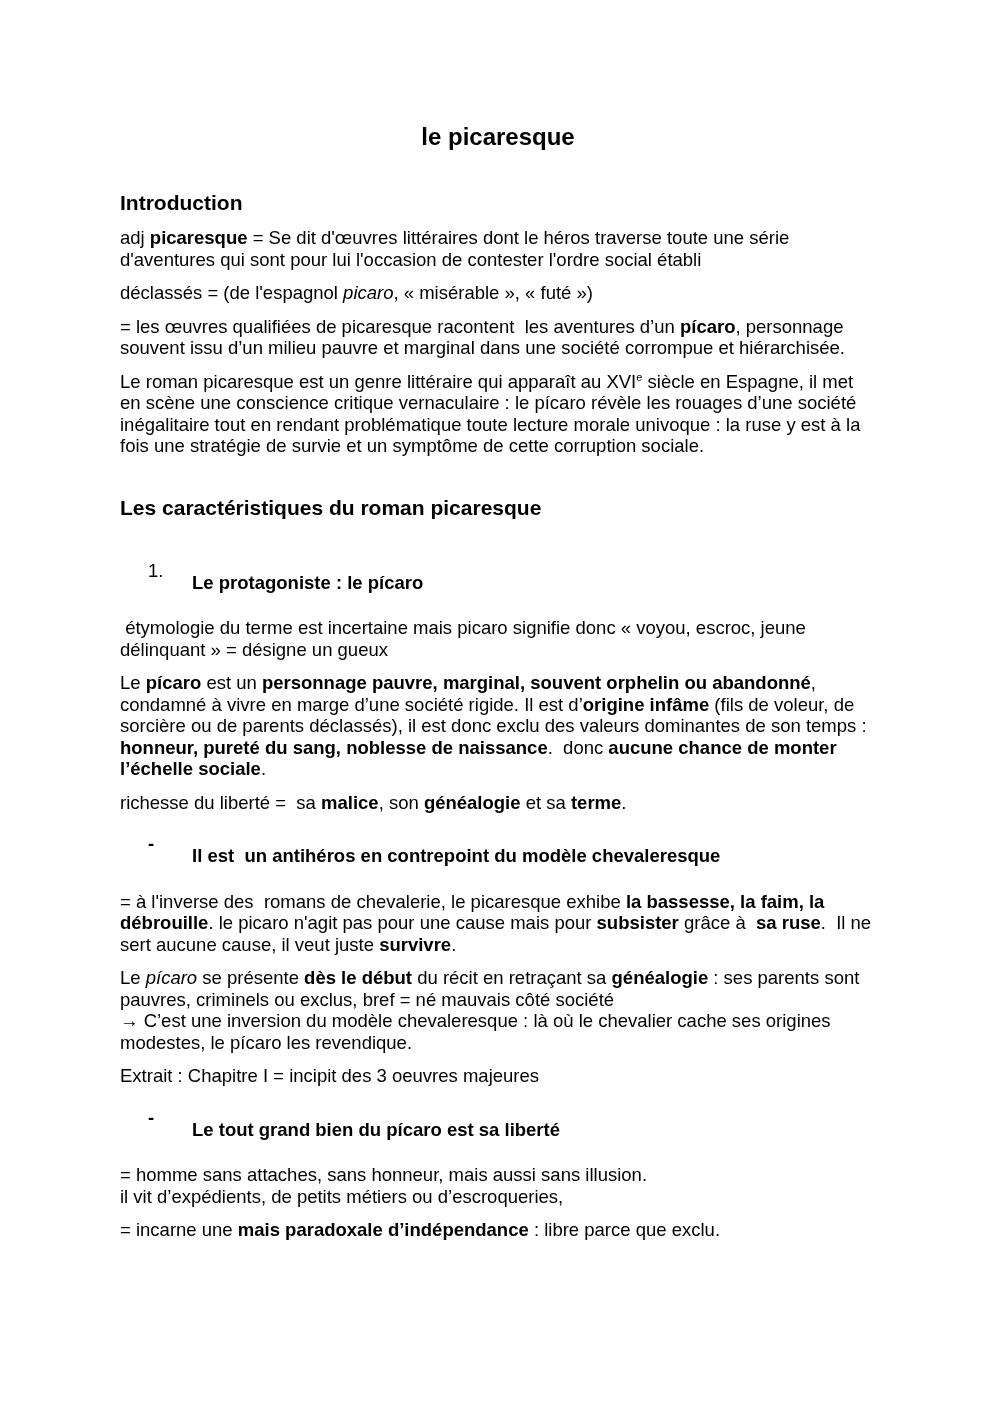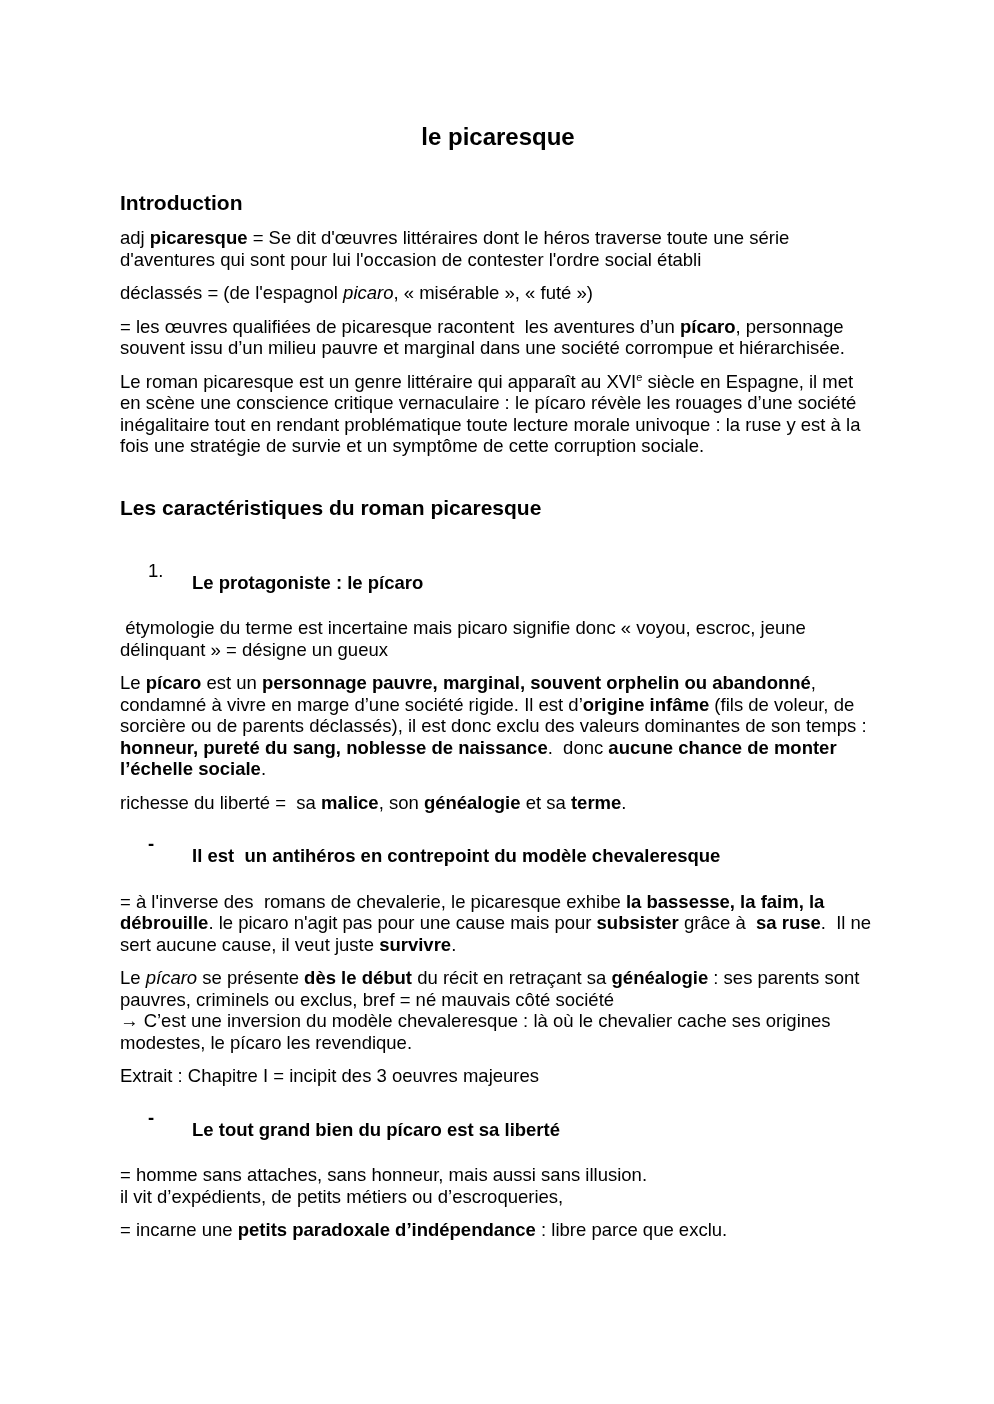--- a/index.html
+++ b/index.html
@@ -79,14 +79,14 @@
       <p class="li-text"><span class="run-b">Il est  un antihéros en contrepoint du modèle chevaleresque</span></p>
     </div>
     <p class="para"><span>= à l'inverse des  romans de chevalerie, le picaresque exhibe </span><span class="run-b">la bassesse, la faim, la débrouille</span><span>. le picaro n'agit pas pour une cause mais pour </span><span class="run-b">subsister</span><span> grâce à  </span><span class="run-b">sa ruse</span><span>.  Il ne sert aucune cause, il veut juste </span><span class="run-b">survivre</span><span>.</span></p>
     <p class="para"><span>Le </span><span class="run-i">pícaro</span><span> se présente </span><span class="run-b">dès le début</span><span> du récit en retraçant sa </span><span class="run-b">généalogie</span><span> : ses parents sont pauvres, criminels ou exclus, bref = né mauvais côté société</span><br><span>→ C’est une inversion du modèle chevaleresque : là où le chevalier cache ses origines modestes, le pícaro les revendique.</span></p>
     <p class="para"><span>Extrait : Chapitre I = incipit des 3 oeuvres majeures</span></p>
     <div class="li li-dash">
       <span class="li-marker">-</span>
       <p class="li-text"><span class="run-b">Le tout grand bien du pícaro est sa liberté</span></p>
     </div>
     <p class="para"><span>= homme sans attaches, sans honneur, mais aussi sans illusion.</span><br><span>il vit d’expédients, de petits métiers ou d’escroqueries,</span></p>
-    <p class="para"><span>= incarne une </span><span class="run-b">petits paradoxale d’indépendance</span><span> : libre parce que exclu.</span></p>
+    <p class="para"><span>= incarne une </span><span class="run-b">mais paradoxale d’indépendance</span><span> : libre parce que exclu.</span></p>
   </main>
 
 </body></html>

